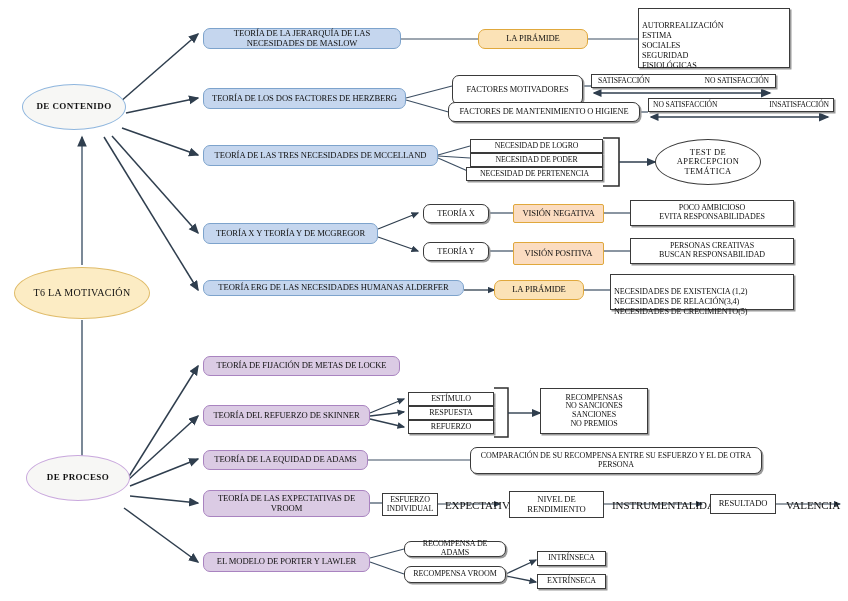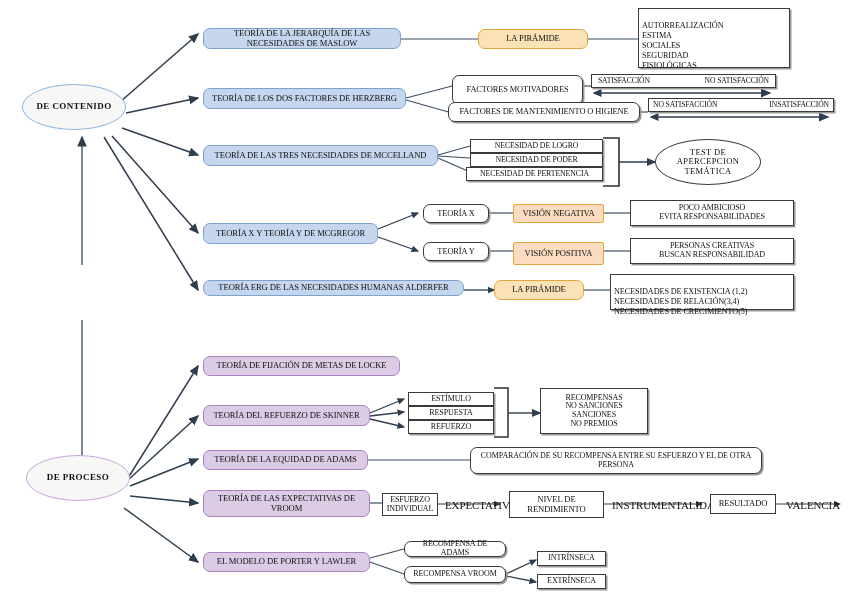--- a/index.html
+++ b/index.html
@@ -150,20 +150,23 @@
     <line x1="438" y1="504" x2="500" y2="504" stroke="#2f3e4e" stroke-width="1.2" marker-end="url(#ahs)"></line>
     <line x1="604" y1="504" x2="702" y2="504" stroke="#2f3e4e" stroke-width="1.2" marker-end="url(#ahs)"></line>
     <line x1="776" y1="504" x2="840" y2="504" stroke="#2f3e4e" stroke-width="1.2" marker-end="url(#ahs)"></line>
 
     <line x1="370" y1="558" x2="404" y2="549" stroke="#3d4f63" stroke-width="1.2"></line>
     <line x1="370" y1="562" x2="404" y2="574" stroke="#3d4f63" stroke-width="1.2"></line>
     <line x1="506" y1="574" x2="536" y2="560" stroke="#2f3e4e" stroke-width="1.3" marker-end="url(#ahs)"></line>
     <line x1="506" y1="576" x2="536" y2="582" stroke="#2f3e4e" stroke-width="1.3" marker-end="url(#ahs)"></line>
   </svg>
 
+  <div class="node ellipse yellow" style="left:14px;top:267px;width:136px;height:52px;">
+    <span>T6 LA MOTIVACIÓN</span>
+  </div>
 
   <div class="node ellipse blue" style="left:22px;top:84px;width:104px;height:46px;">
     <span>DE CONTENIDO</span>
   </div>
 
   <div class="node rbox blue" style="left:203px;top:28px;width:198px;height:21px;">
     <span>TEORÍA DE LA JERARQUÍA DE LAS NECESIDADES DE MASLOW</span>
   </div>
 
   <div class="node ellipse purple" style="left:26px;top:455px;width:104px;height:46px;">

